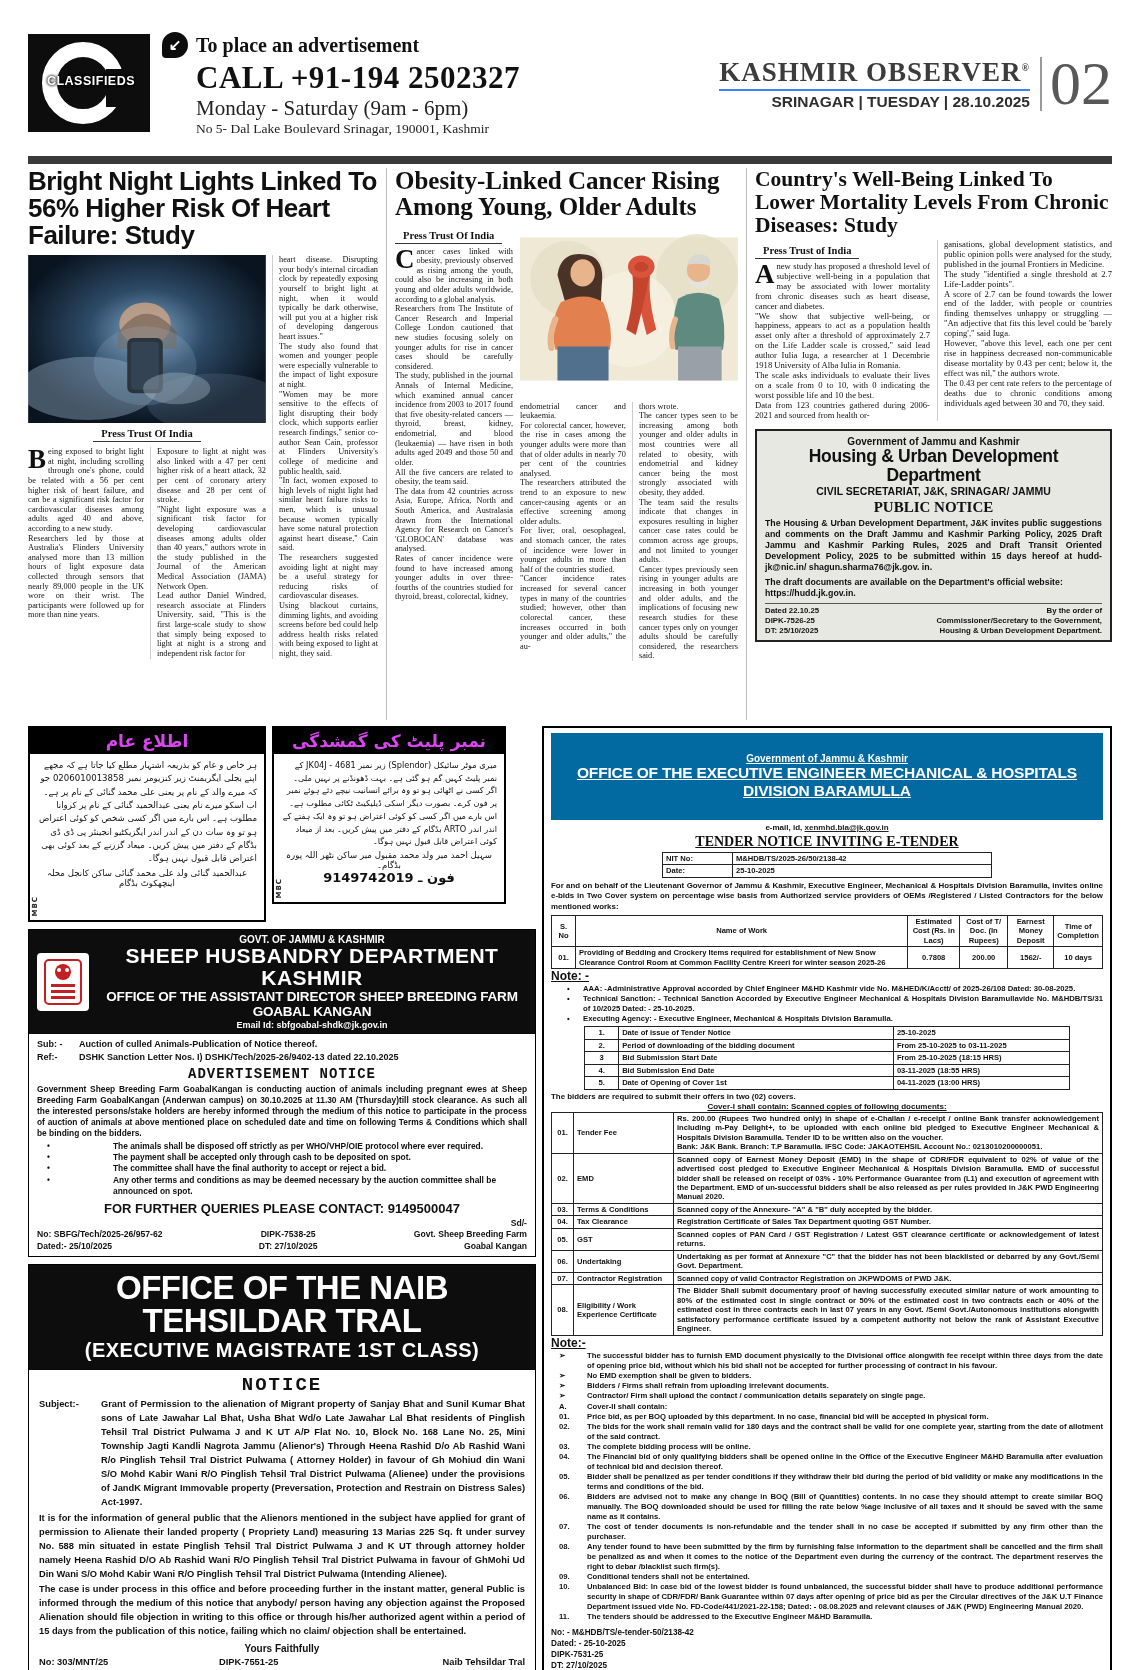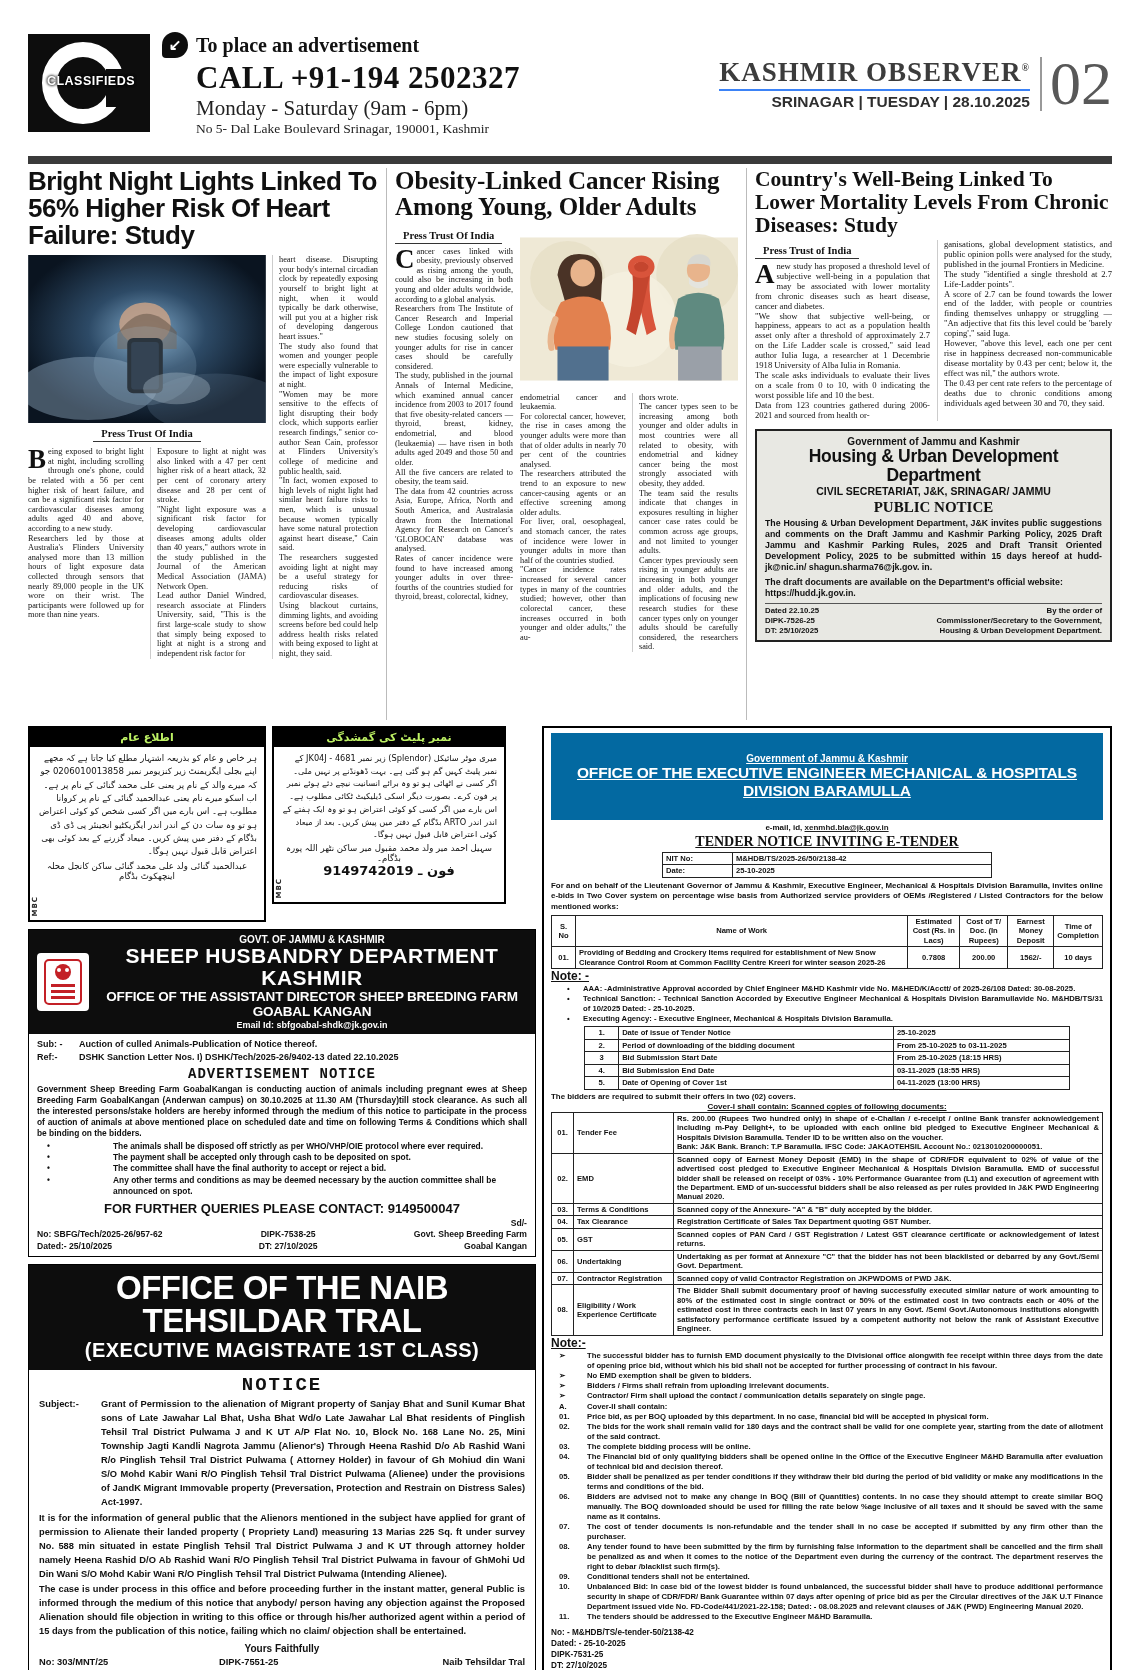--- a/index.html
+++ b/index.html
@@ -47,21 +47,21 @@
   .al-photo { width:238px; height:168px; display:block; }
   .al-twocol { display:flex; gap:6px; margin-top:2px; }
   .al-twocol > div { width:50%; }
   .al-twocol > div + div { border-left:1px solid #ccc; padding-left:6px; }
   .al-col3 { flex:1; border-left:1px solid #ccc; padding-left:6px; }
 
   .am-body { display:flex; gap:7px; margin-top:4px; }
   .am-col1 { width:118px; flex:none; }
   .am-right { flex:1; }
   .am-illus { width:100%; height:168px; display:block; }
-  .am-two { display:flex; gap:6px; margin-top:0; }
+  .am-two { display:flex; gap:6px; margin-top:9px; }
   .am-two > div { width:50%; }
   .am-two > div + div { border-left:1px solid #ccc; padding-left:6px; }
 
   .ar-two { display:flex; gap:7px; margin-top:2px; }
   .ar-two > div { width:50%; }
   .ar-two > div + div { border-left:1px solid #ccc; padding-left:6px; }
   .ar-two .bodytxt { font-size:8.6px; }
 
   
   .hudd { border:2px solid #222; background:#e8e8e3; margin-top:8px; padding:5px 8px 4px 8px; }
@@ -74,21 +74,21 @@
   .hudd-foot { display:flex; justify-content:space-between; border-top:1px solid #555; margin-top:4px; padding-top:2px; font-weight:bold; font-size:7.8px; line-height:1.3; }
   .hudd-foot .r { text-align:right; }
 
   
   .bottom { display:flex; gap:6px; margin-top:6px; }
   .bottom-left { width:508px; flex:none; }
   .urdu-row { display:flex; gap:6px; }
   .urdu-box { border:2px solid #000; position:relative; direction:rtl; font-family:"DejaVu Sans", sans-serif; }
   .urdu-box.a1 { width:238px; height:196px; }
   .urdu-box.a2 { width:234px; height:178px; }
-  .urdu-title { background:#000; color:#bef264; text-align:center; font-weight:bold; font-size:11px; padding:3px 0; }
+  .urdu-title { background:#000; color:#d946ef; text-align:center; font-weight:bold; font-size:17px; padding:3px 0; }
   .urdu-body { font-size:8.6px; line-height:1.55; padding:5px 7px 2px 7px; text-align:right; }
   .urdu-sign { font-size:8.6px; text-align:center; padding:0 6px; }
   .urdu-phone { font-size:13px; font-weight:bold; text-align:center; direction:ltr; }
   .mbc { position:absolute; left:1px; bottom:4px; writing-mode:vertical-rl; transform:rotate(180deg); font-size:7px; font-weight:bold; letter-spacing:1px; color:#222; }
 
   
   .sheep { border:1px solid #000; margin-top:7px; }
   .sheep-hdr { background:#0d0d0d; color:#fff; display:flex; align-items:center; padding:4px 8px; gap:8px; }
   .sheep-logo { width:52px; height:58px; background:#fff; border-radius:4px; flex:none; display:flex; align-items:center; justify-content:center; }
   .sheep-hdr-txt { flex:1; text-align:center; }

